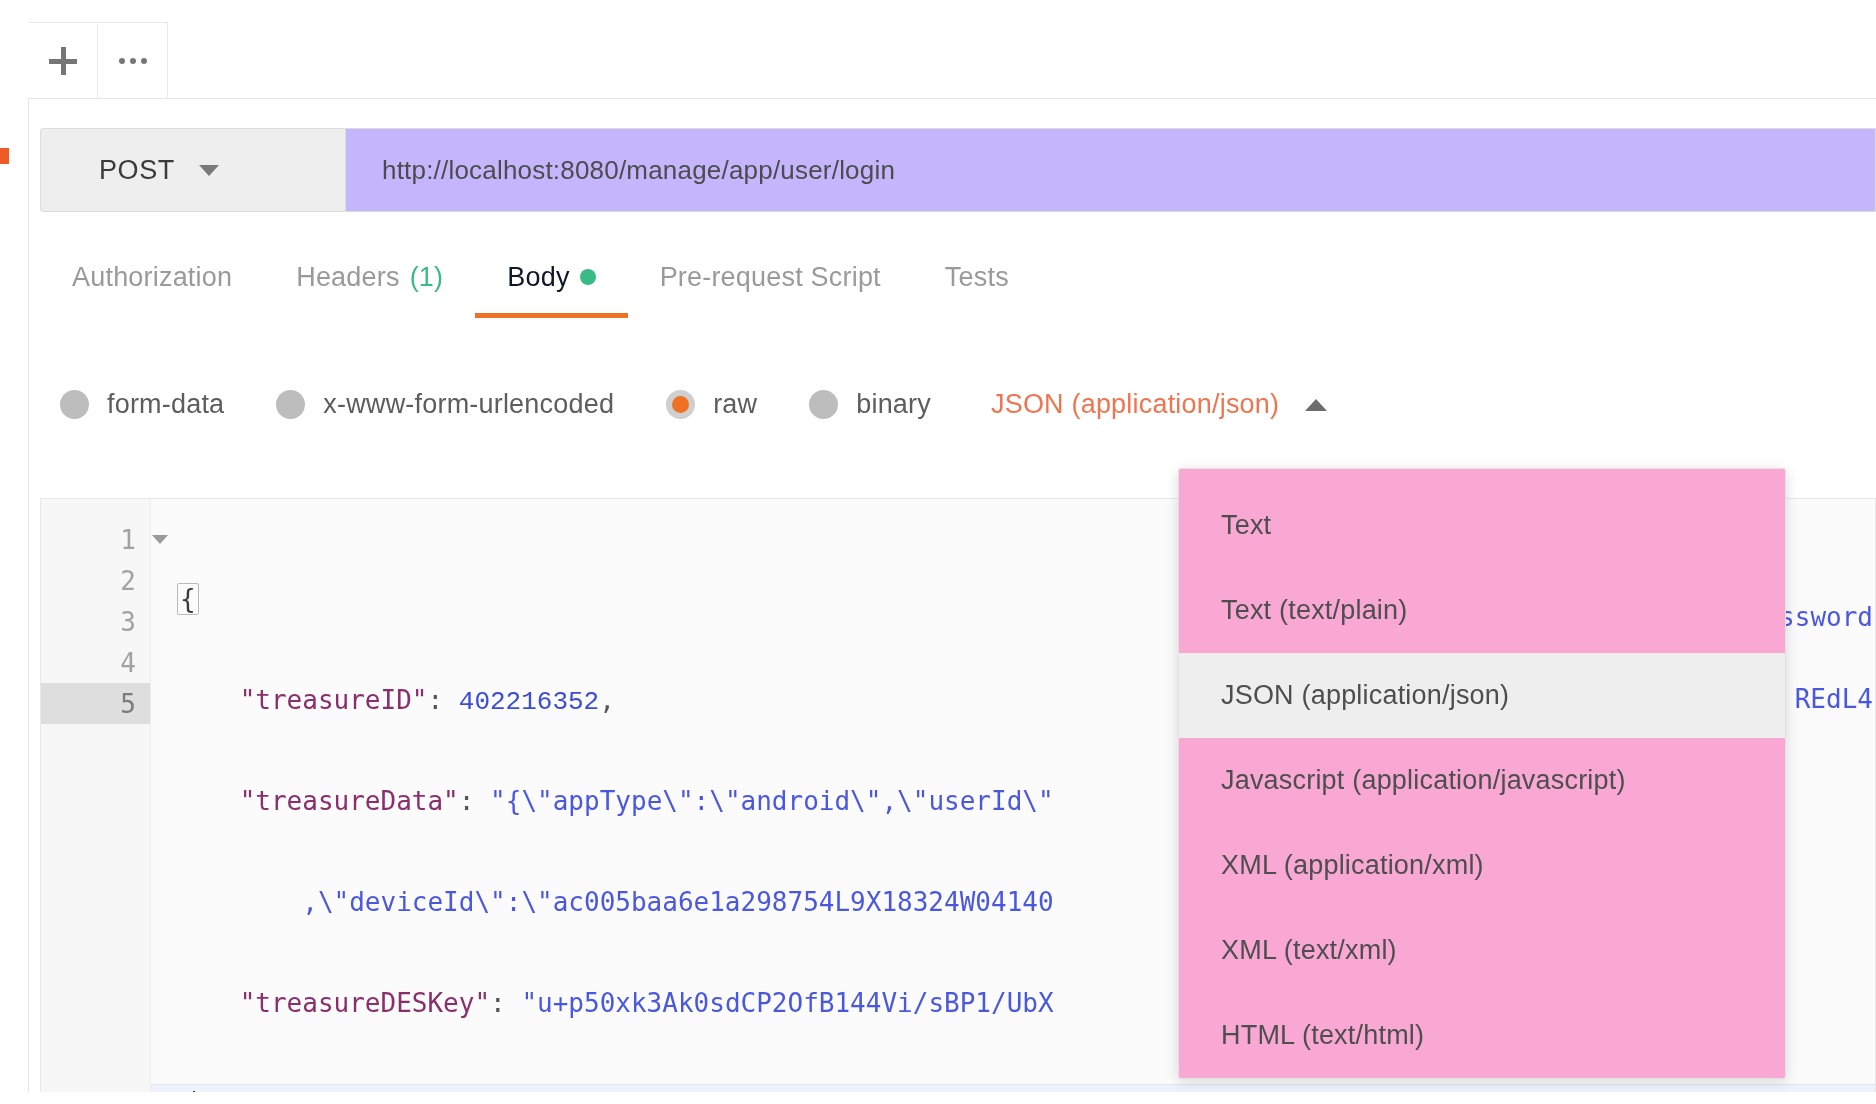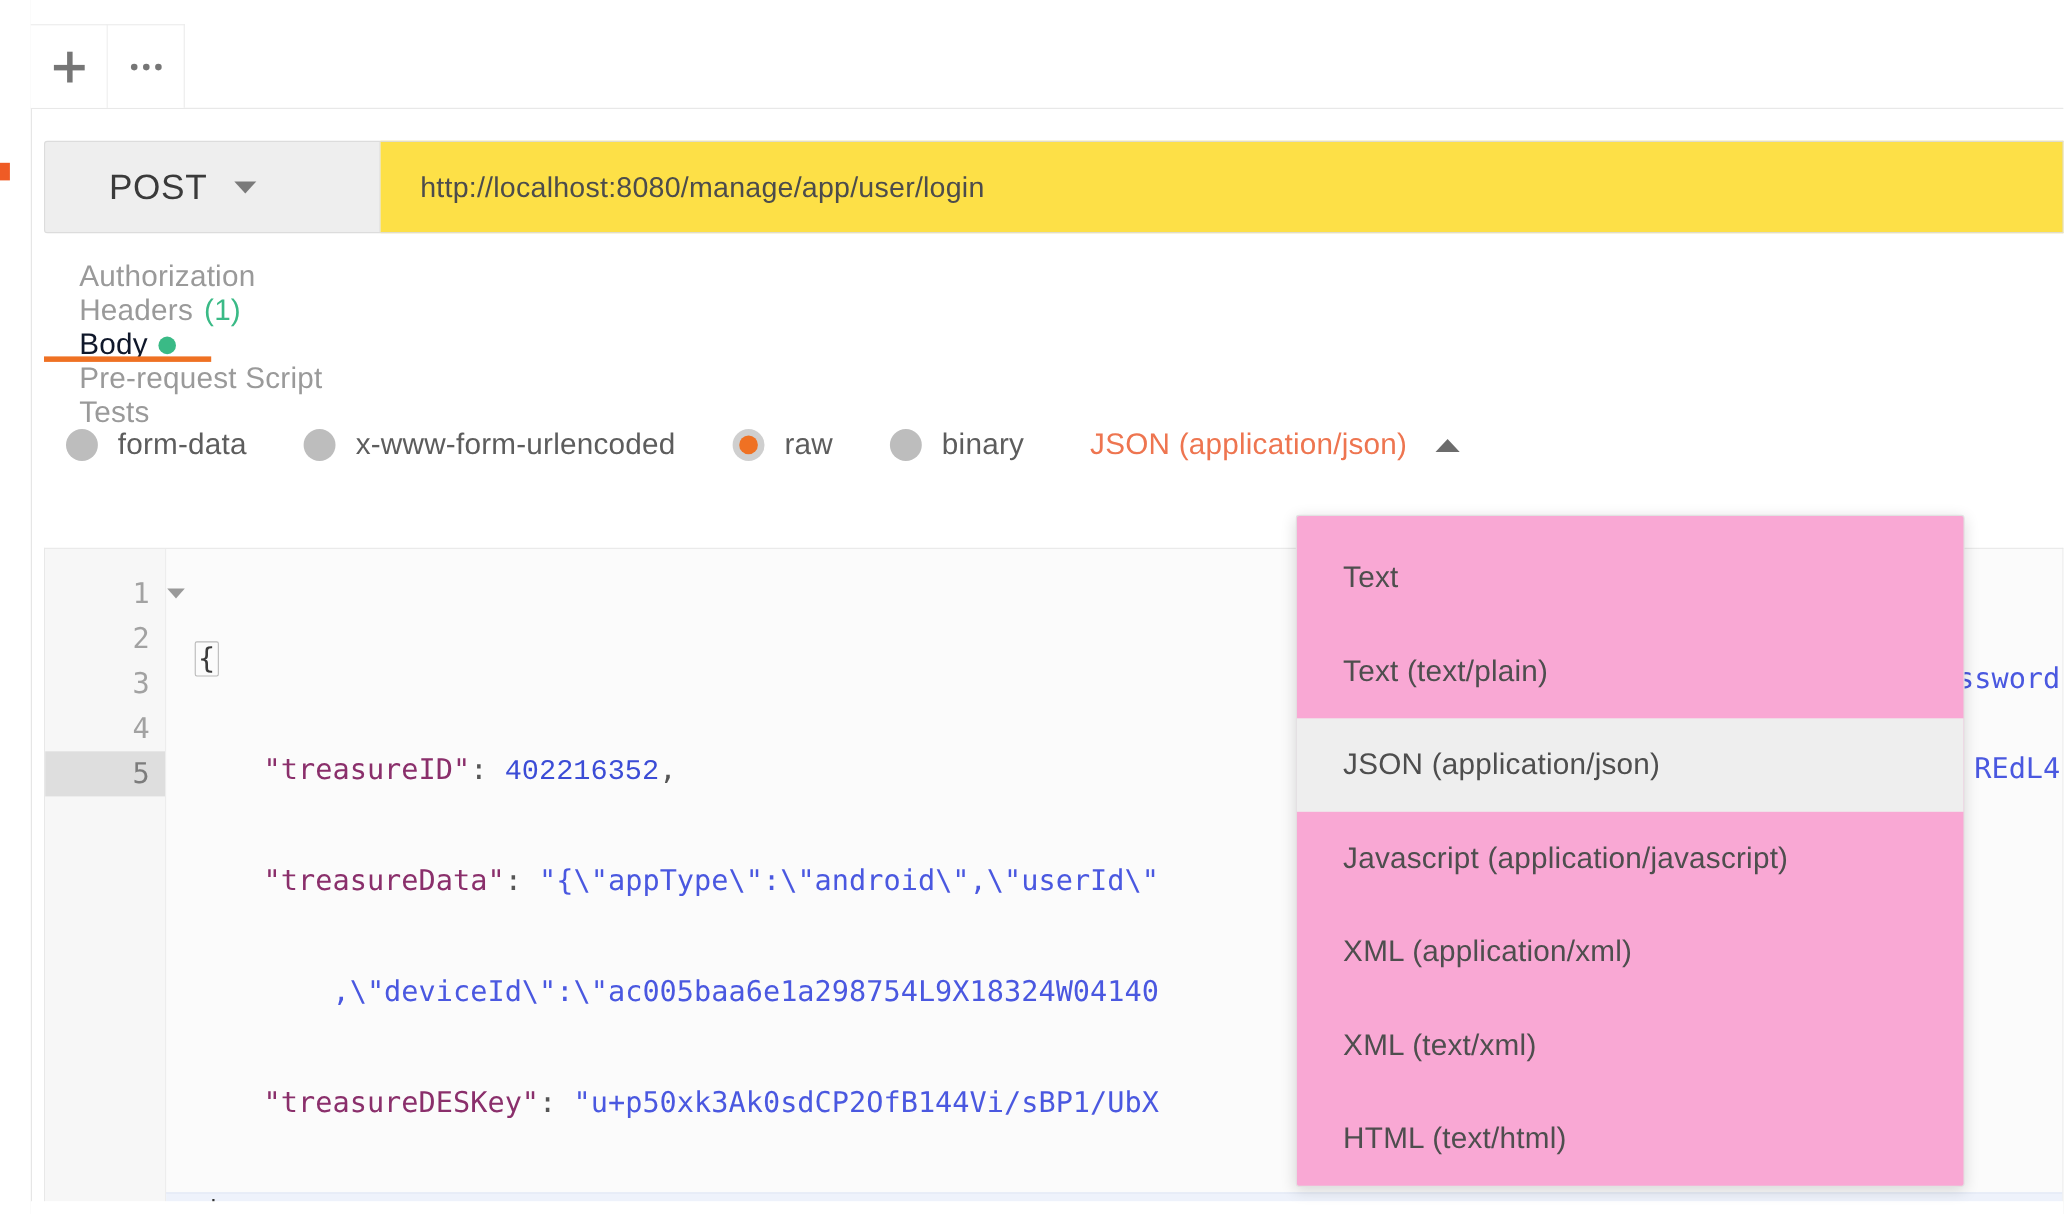--- a/index.html
+++ b/index.html
@@ -108,57 +108,56 @@
     background: #eeeeee;
     border: 1px solid #dcdcdc;
     border-radius: 3px 0 0 3px;
     display: flex;
     align-items: center;
     padding-left: 58px;
     box-sizing: border-box;
     gap: 24px;
   }
   #method-label {
-    font-size: 32px;
+    font-size: 27px;
     color: #3a3a3a;
     letter-spacing: .6px;
     text-align: center;
   }
   .caret-down {
     width: 0; height: 0;
     border-left: 10px solid transparent;
     border-right: 10px solid transparent;
     border-top: 11px solid #7a7a7a;
   }
   #url-box {
     flex: 1;
-    background: #fde047;
+    background: #c4b5fd;
     border: 1px solid #dcdcdc;
     border-left: none;
     display: flex;
     align-items: center;
     padding-left: 36px;
     box-sizing: border-box;
   }
   #url-text {
     font-size: 26px;
     color: #4c4c4c;
     letter-spacing: .2px;
   }
 
   
   #section-tabs {
     position: absolute;
     left: 28px; top: 236px;
     width: 1848px; height: 82px;
     display: flex;
-    align-items: flex-start;
+    align-items: flex-end;
     padding-left: 12px;
     box-sizing: border-box;
-    flex-direction: column;
   }
   .sect-tab {
     position: relative;
     height: 82px;
     display: flex;
     align-items: center;
     justify-content: center;
     padding: 0 32px;
     font-size: 27px;
     color: #9a9a9a;

